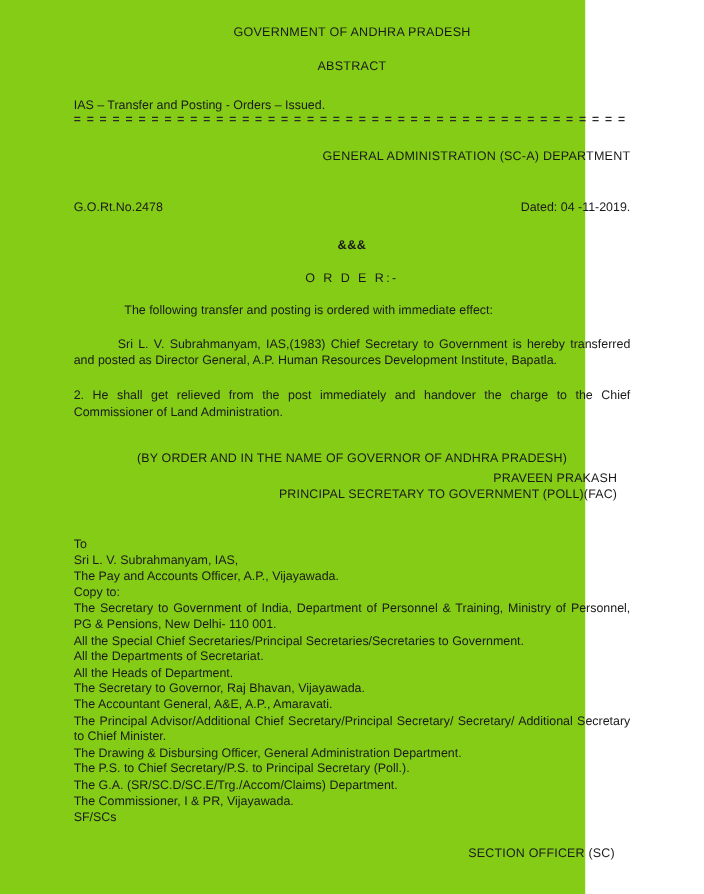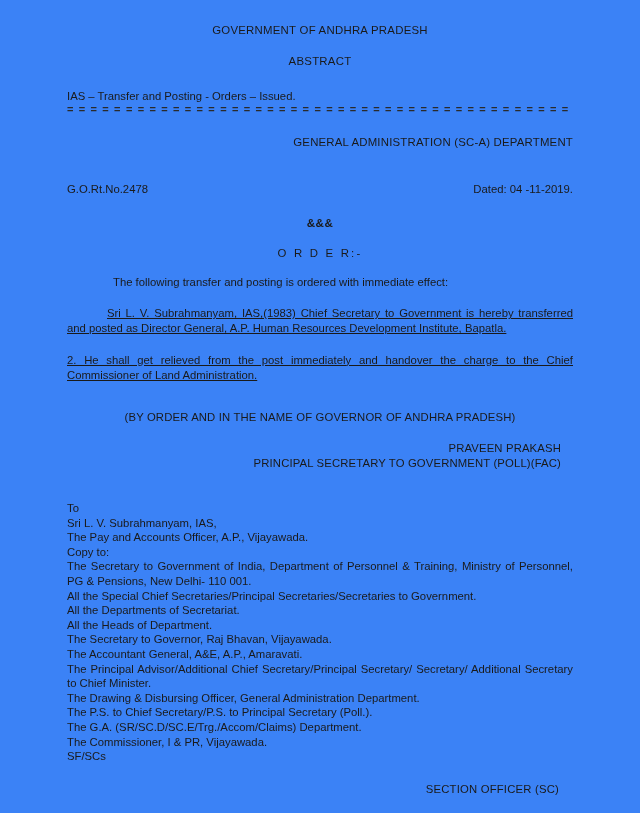--- a/index.html
+++ b/index.html
@@ -9,34 +9,34 @@
   }
   body {
     width: 640px;
     height: 813px;
     font-family: "Liberation Sans", sans-serif;
     color: #1a1a1a;
     overflow: hidden;
   }
   .page {
     position: relative;
-    width: 640px;
+    width: 532px;
     height: 813px;
-    background: #3b82f6;
+    background: #84cc16;
     padding: 0;
     box-sizing: border-box;
   }
   .content {
     position: absolute;
     left: 67px;
     top: 24px;
     width: 506px;
   }
   .center { text-align: center; }
-  .just   { text-align: justify; text-decoration: underline; }
+  .just   { text-align: justify; }
   .title-gov {
     font-size: 11.4px;
     letter-spacing: 0.25px;
   }
   .title-abstract {
     font-size: 11.4px;
     letter-spacing: 0.25px;
     margin-top: 19px;
   }
   .subject {
@@ -86,21 +86,21 @@
   }
   .para.indent { text-indent: 46px; }
   .para.indent2 { text-indent: 40px; }
   .byorder {
     margin-top: 28px;
     font-size: 11.3px;
     text-align: center;
     letter-spacing: 0.15px;
   }
   .sigblock {
-    margin-top: 18px;
+    margin-top: 5px;
     font-size: 11.3px;
     text-align: right;
     line-height: 15px;
     letter-spacing: 0.15px;
     padding-right: 12px;
   }
   .to-block {
     margin-top: 30px;
     font-size: 11.3px;
     line-height: 14.6px;

